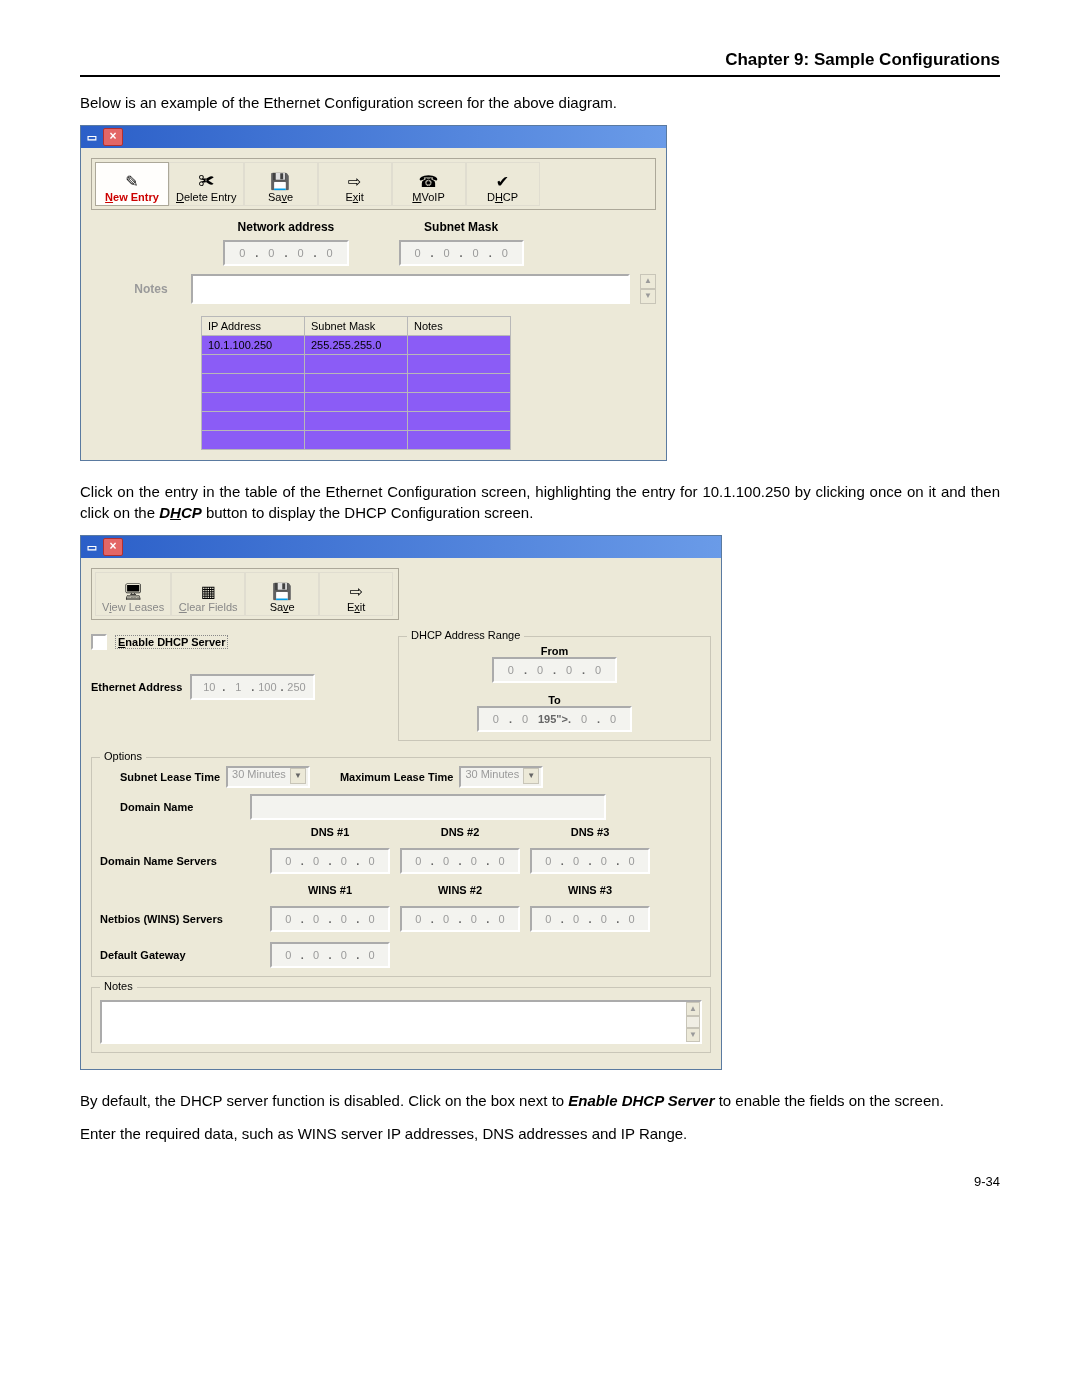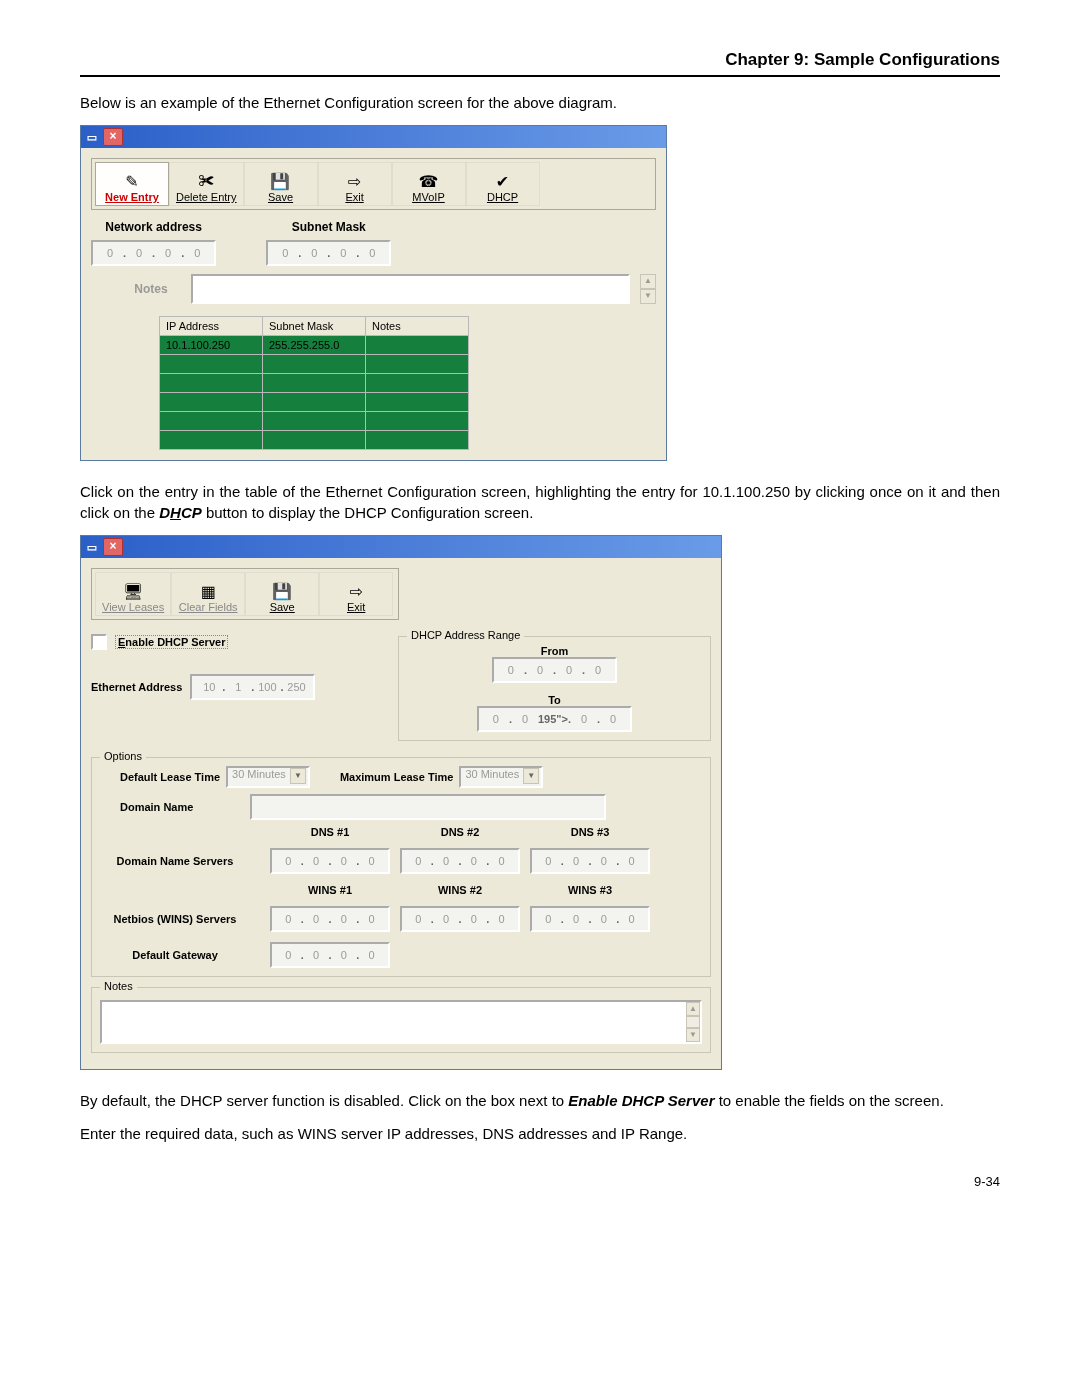--- a/index.html
+++ b/index.html
@@ -100,28 +100,29 @@
   }
   .tbtn.active {
     border: 1px solid #aca899;
     background: #fffefc;
   }
   .tbtn .ticon {
     height: 20px;
     display: flex; align-items: center; justify-content: center;
     font-size: 16px;
   }
-  .tbtn .tlabel { white-space: nowrap; text-decoration: underline; }
+  .tbtn .tlabel { white-space: nowrap; }
   .tbtn .tlabel .ul { text-decoration: underline; }
   .tbtn.newentry .tlabel { color: #c00; font-weight: bold; }
 
   
   .ip-section {
     display: flex;
     gap: 50px;
+    justify-content: center;
     margin: 8px 0 4px 0;
   }
   .ip-col { text-align: center; }
   .ip-col .cap { font-weight: bold; font-size: 12px; margin-bottom: 6px; }
   .ip-box {
     display: inline-flex;
     align-items: center;
     border: 2px inset #fff;
     background: #f3f3ef;
     color: #9a9a9a;
@@ -164,23 +165,23 @@
     border: 1px solid #c8c5b8;
     font-size: 8px;
     text-align: center;
     line-height: 12px;
     color: #9a9a9a;
   }
 
   
   table.listing {
     border-collapse: collapse;
-    margin-left: 68px;
-    font-size: 11px;
-    background: #15803d;
+    margin-left: 110px;
+    font-size: 11px;
+    background: #8b5cf6;
   }
   table.listing th, table.listing td {
     border: 1px solid #b8b8b8;
     padding: 2px 6px;
     text-align: left;
     height: 14px;
   }
   table.listing th {
     background: #ece9d8;
     font-weight: normal;
@@ -217,21 +218,21 @@
     background: #fff;
     display: inline-block;
   }
   .lbl {
     font-size: 11px;
     font-weight: bold;
   }
   .lbl .ul { text-decoration: underline; }
   .field-label {
     width: 150px;
-    text-align: center;
+    text-align: left;
     font-size: 11px;
     font-weight: bold;
     padding-right: 4px;
   }
   .select {
     border: 2px inset #fff;
     background: #f3f3ef;
     color: #9a9a9a;
     height: 18px;
     display: inline-flex;
@@ -481,21 +482,21 @@
           </div>
         </div>
       </div>
     </div>
 
     <div class="group" style="margin-top:10px">
       <div class="group-title">Options</div>
 
       <div style="display:flex; gap:30px; align-items:center; margin-bottom:6px; margin-left:20px">
         <div style="display:flex; align-items:center; gap:6px">
-          <span class="lbl">Default Lease Time</span>
+          <span class="lbl">Subnet Lease Time</span>
           <div class="select">
             <span>30 Minutes</span>
               <span class="arrow">▼</span>
           </div>
         </div>
         <div style="display:flex; align-items:center; gap:6px">
           <span class="lbl">Maximum Lease Time</span>
           <div class="select">
             <span>30 Minutes</span>
               <span class="arrow">▼</span>

